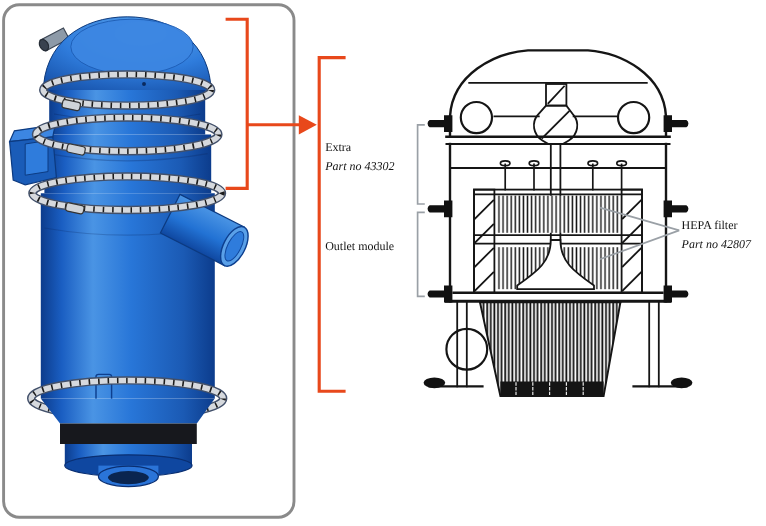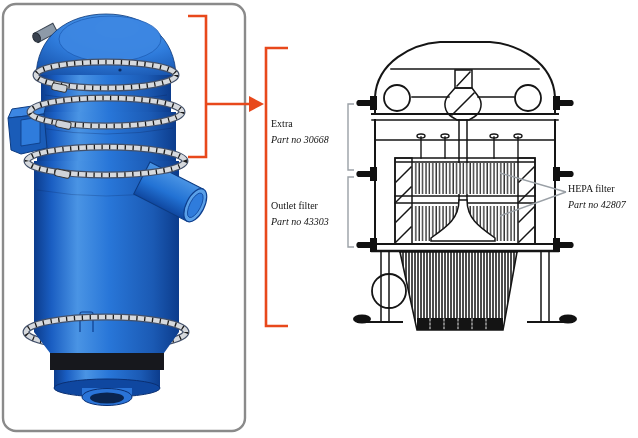--- a/index.html
+++ b/index.html
@@ -237,26 +237,25 @@
     <g fill="none" stroke-width="2.6">
       <path class="orange-stroke" d="M188,16 H206 V157 H188"></path>
       <line class="orange-stroke" x1="206" y1="104" x2="251" y2="104"></line>
       <polygon class="orange-fill" points="249,96 264,104 249,112" stroke="none"></polygon>
       <path class="orange-stroke" d="M288,48 H266 V326 H288"></path>
     </g>
   </svg>
 
   <div class="label" style="left:271px;top:116px;">
     <div>Extra</div>
-    <div class="pn">Part no 30668</div>
+    <div class="pn">Part no 43302</div>
   </div>
 
   <div class="label" style="left:271px;top:198px;">
-    <div>Outlet filter</div>
-    <div class="pn">Part no 43303</div>
+    <div>Outlet module</div>
   </div>
 
   <div class="label" style="left:568px;top:181px;">
     <div>HEPA filter</div>
     <div class="pn">Part no 42807</div>
   </div>
 
 </div>
 
 </body></html>

